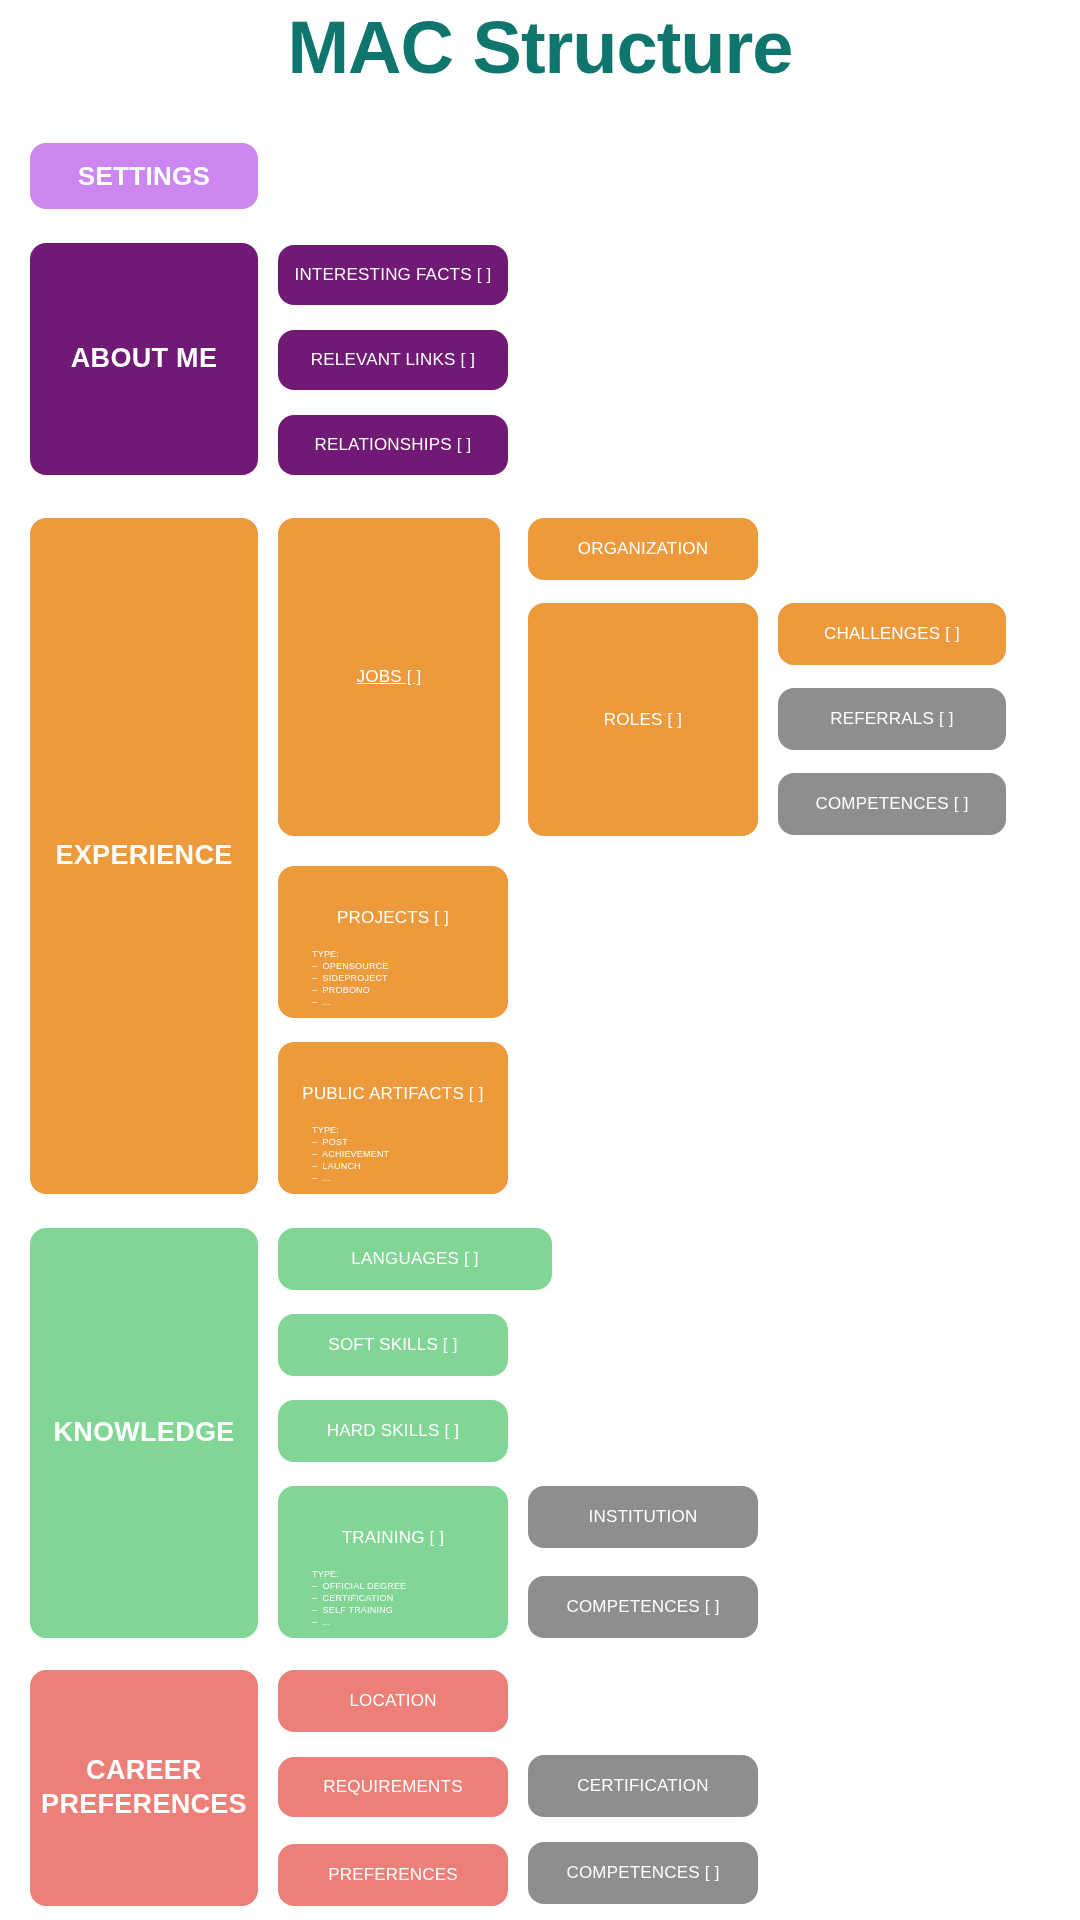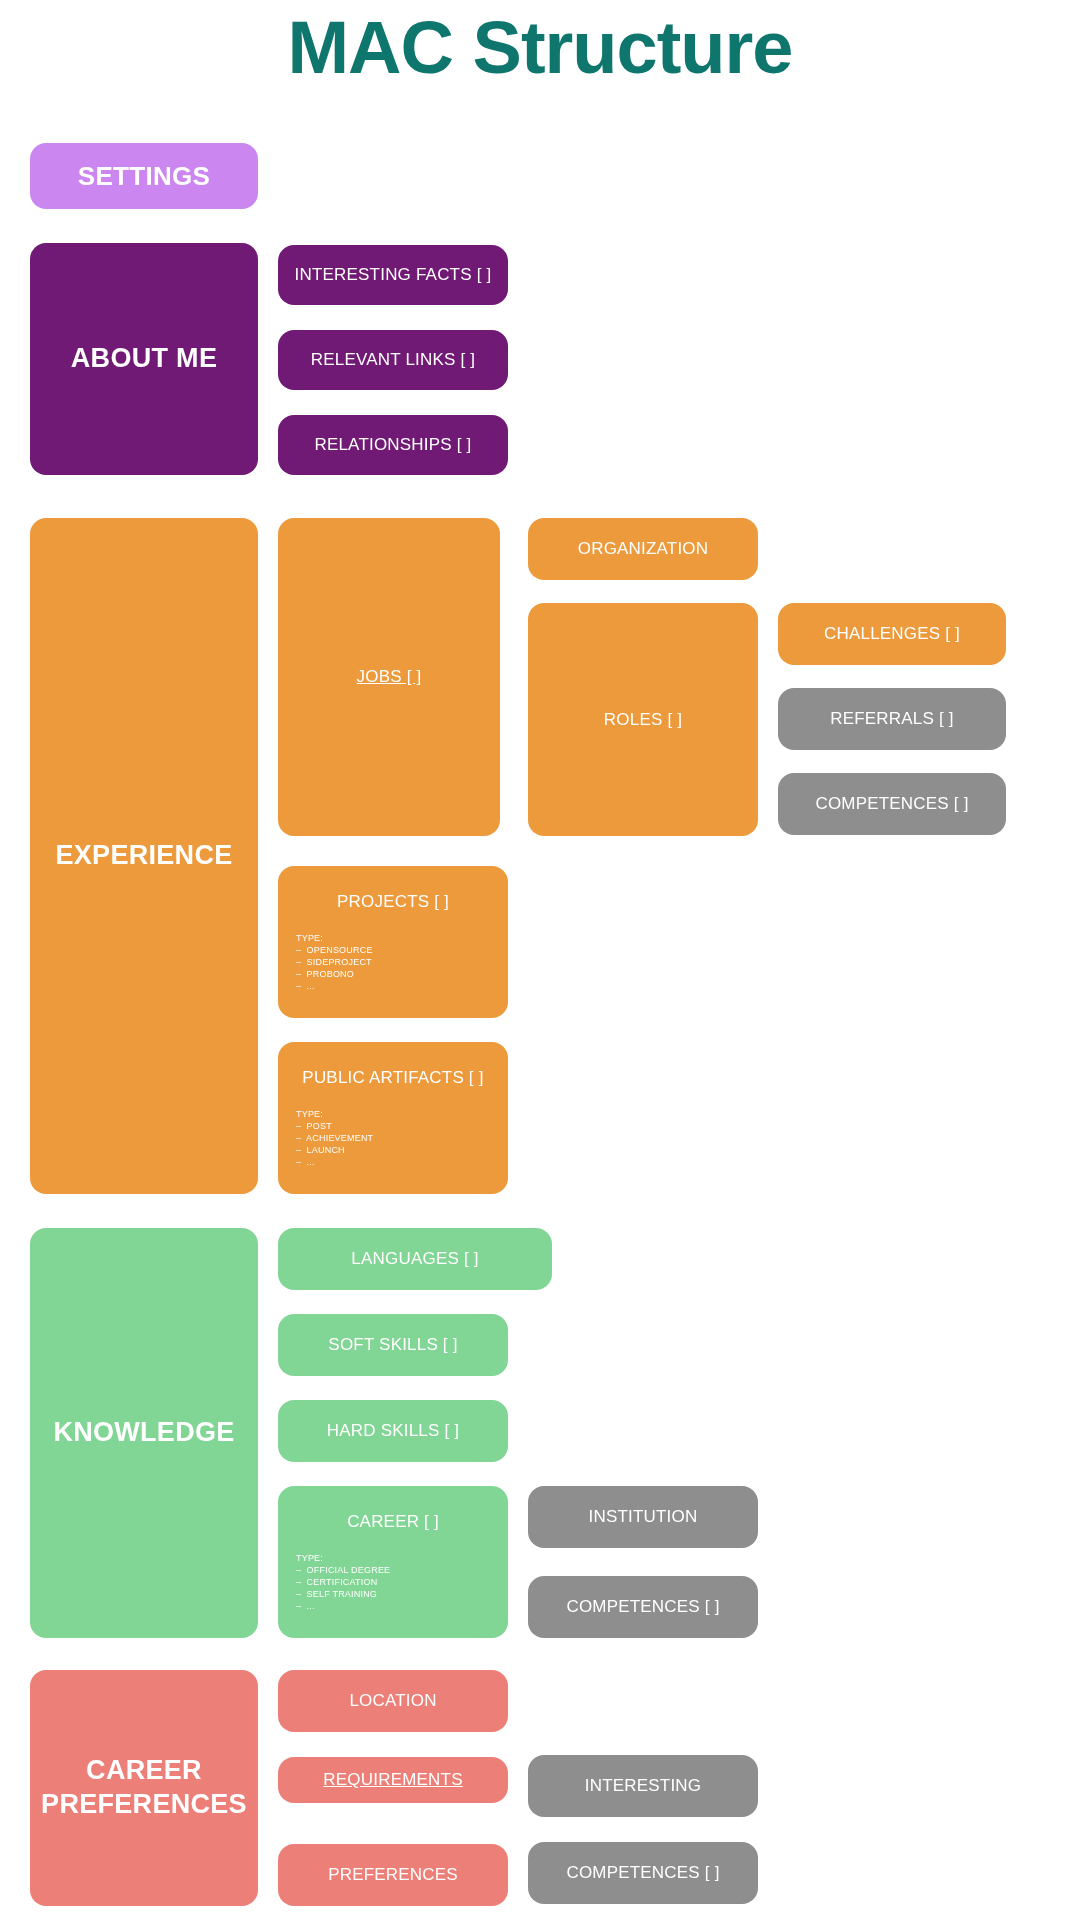--- a/index.html
+++ b/index.html
@@ -52,21 +52,21 @@
     letter-spacing: 0.3px;
   }
   .node.settings {
     font-size: 26px;
     font-weight: bold;
     letter-spacing: 0.3px;
   }
   
   .node.has-list {
     display: block;
-    padding: 0;
+    padding: 16px;
   }
   .node .card-title {
     display: block;
     width: 100%;
     text-align: center;
     font-size: 17px;
     line-height: 1.2;
     margin-top: 26px;
   }
   .node .type-block {
@@ -143,40 +143,40 @@
 
   <div class="node section c-green" style="left:30px; top:1228px; width:228px; height:410px;">KNOWLEDGE</div>
 
   <div class="node c-green" style="left:278px; top:1228px; width:274px; height:62px;">LANGUAGES [ ]</div>
 
   <div class="node c-green" style="left:278px; top:1314px; width:230px; height:62px;">SOFT SKILLS [ ]</div>
 
   <div class="node c-green" style="left:278px; top:1400px; width:230px; height:62px;">HARD SKILLS [ ]</div>
 
   <div class="node has-list c-green" style="left:278px; top:1486px; width:230px; height:152px;">
-    <span class="card-title">CAREER [ ]</span>
+    <span class="card-title">TRAINING [ ]</span>
     <span class="type-block">
       <span class="type-label">TYPE:</span>
       <span class="type-item">–  OFFICIAL DEGREE</span>
       <span class="type-item">–  CERTIFICATION</span>
       <span class="type-item">–  SELF TRAINING</span>
       <span class="type-item">–  ...</span>
     </span>
   </div>
 
   <div class="node c-gray" style="left:528px; top:1486px; width:230px; height:62px;">INSTITUTION</div>
 
   <div class="node c-gray" style="left:528px; top:1576px; width:230px; height:62px;">COMPETENCES [ ]</div>
 
   <div class="node section c-red" style="left:30px; top:1670px; width:228px; height:236px; white-space:pre-line;">CAREER
 PREFERENCES</div>
 
   <div class="node c-red" style="left:278px; top:1670px; width:230px; height:62px;">LOCATION</div>
 
-  <div class="node c-red" style="left:278px; top:1757px; width:230px; height:46px;text-decoration:underline;">REQUIREMENTS</div>
+  <div class="node c-red" style="left:278px; top:1757px; width:230px; height:60px;">REQUIREMENTS</div>
 
   <div class="node c-red" style="left:278px; top:1844px; width:230px; height:62px;">PREFERENCES</div>
 
-  <div class="node c-gray" style="left:528px; top:1755px; width:230px; height:62px;">INTERESTING</div>
+  <div class="node c-gray" style="left:528px; top:1755px; width:230px; height:62px;">CERTIFICATION</div>
 
   <div class="node c-gray" style="left:528px; top:1842px; width:230px; height:62px;">COMPETENCES [ ]</div>
 
 </div>
 
 </body></html>

